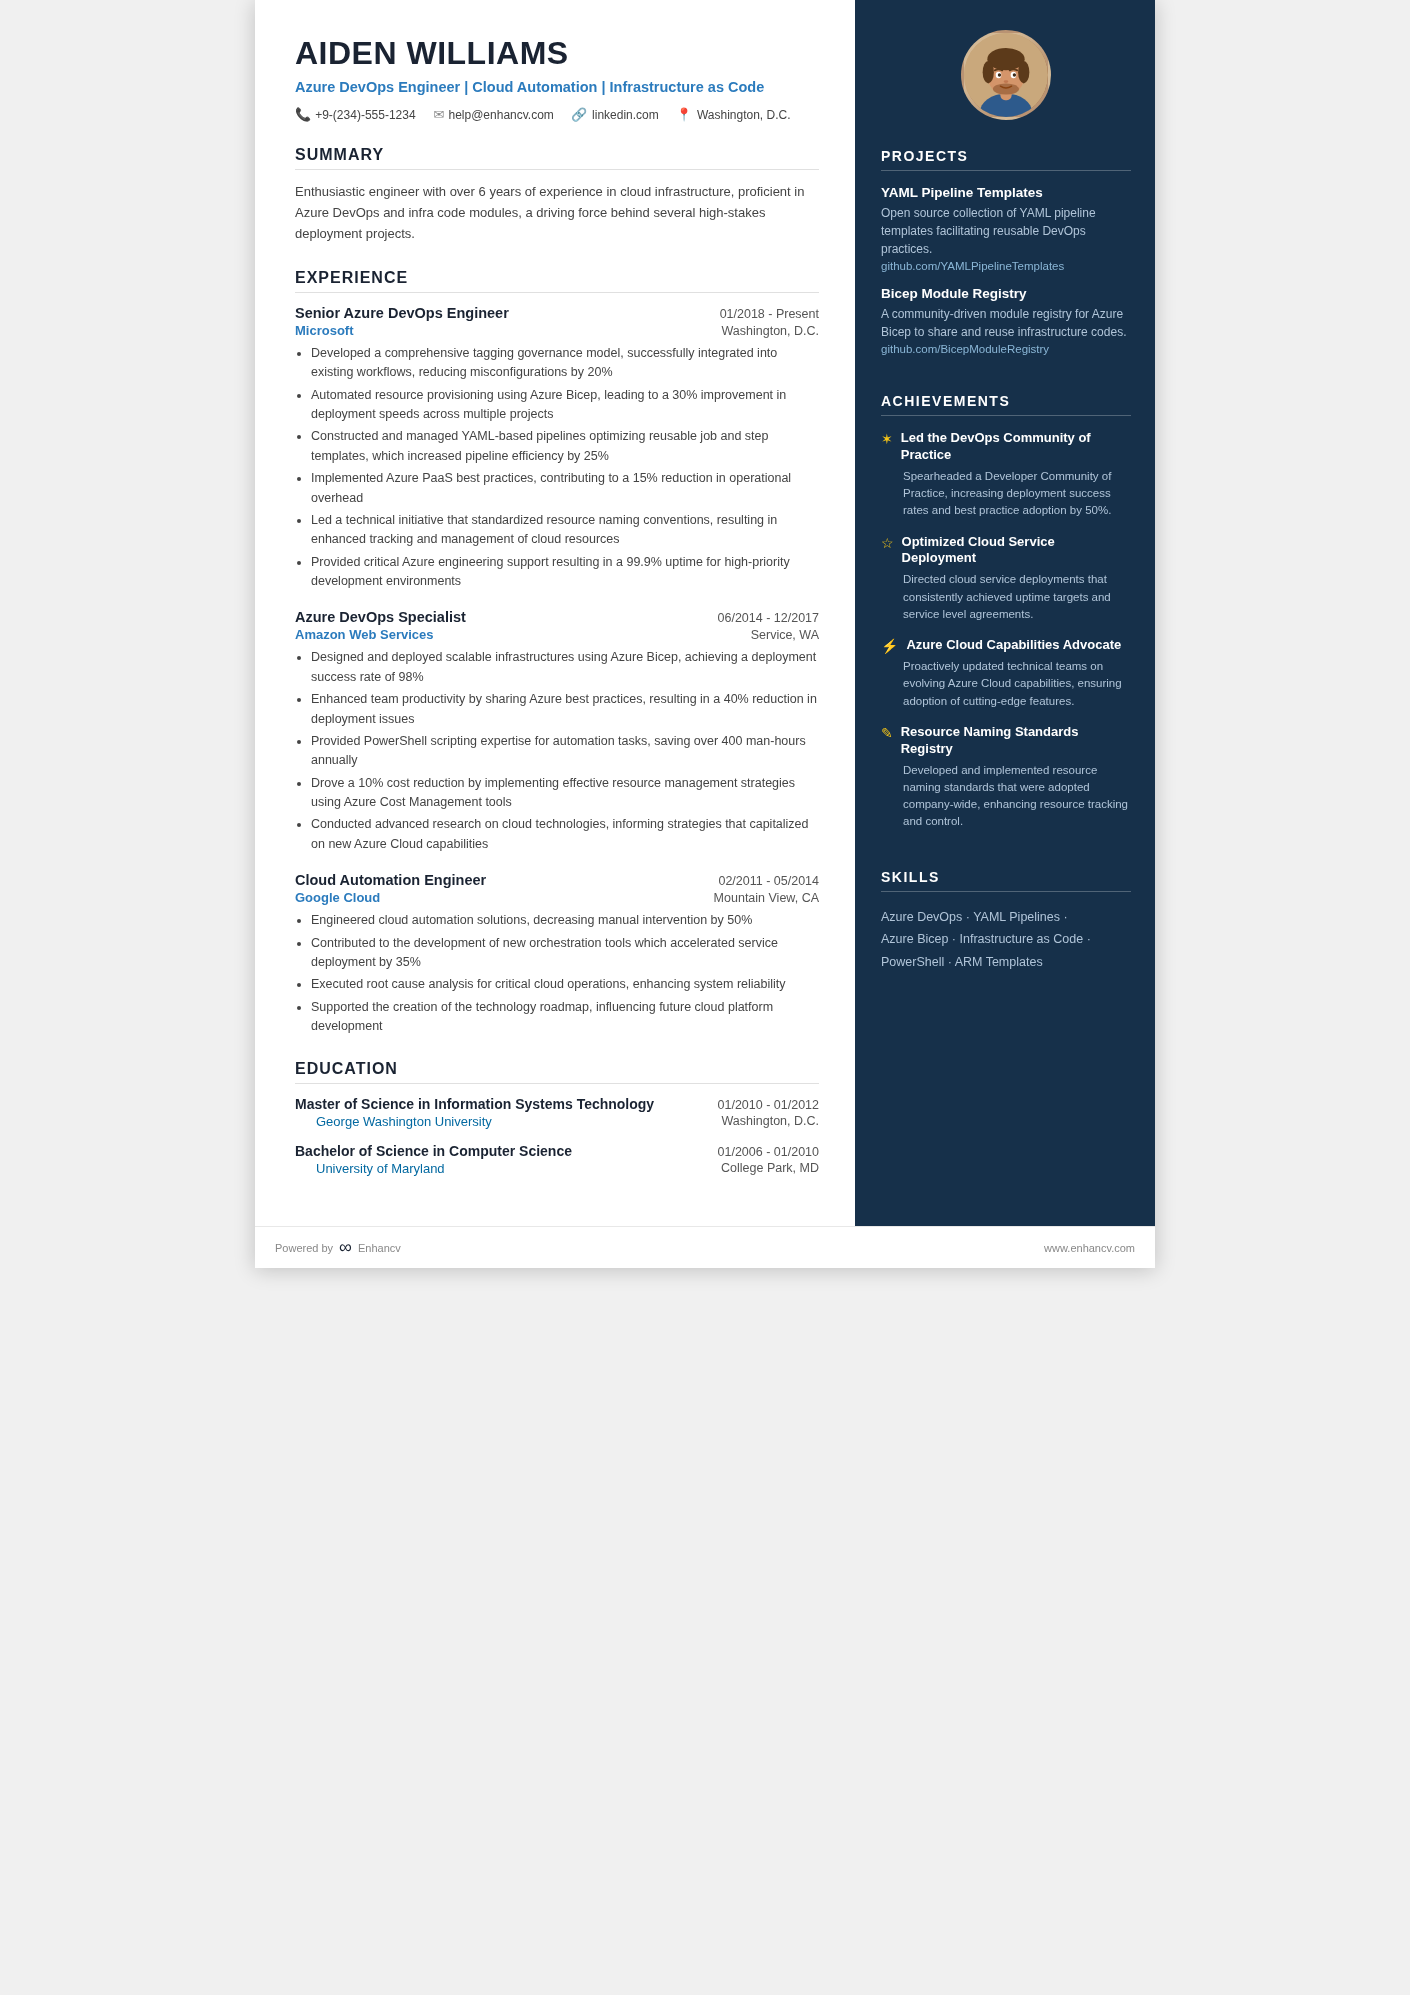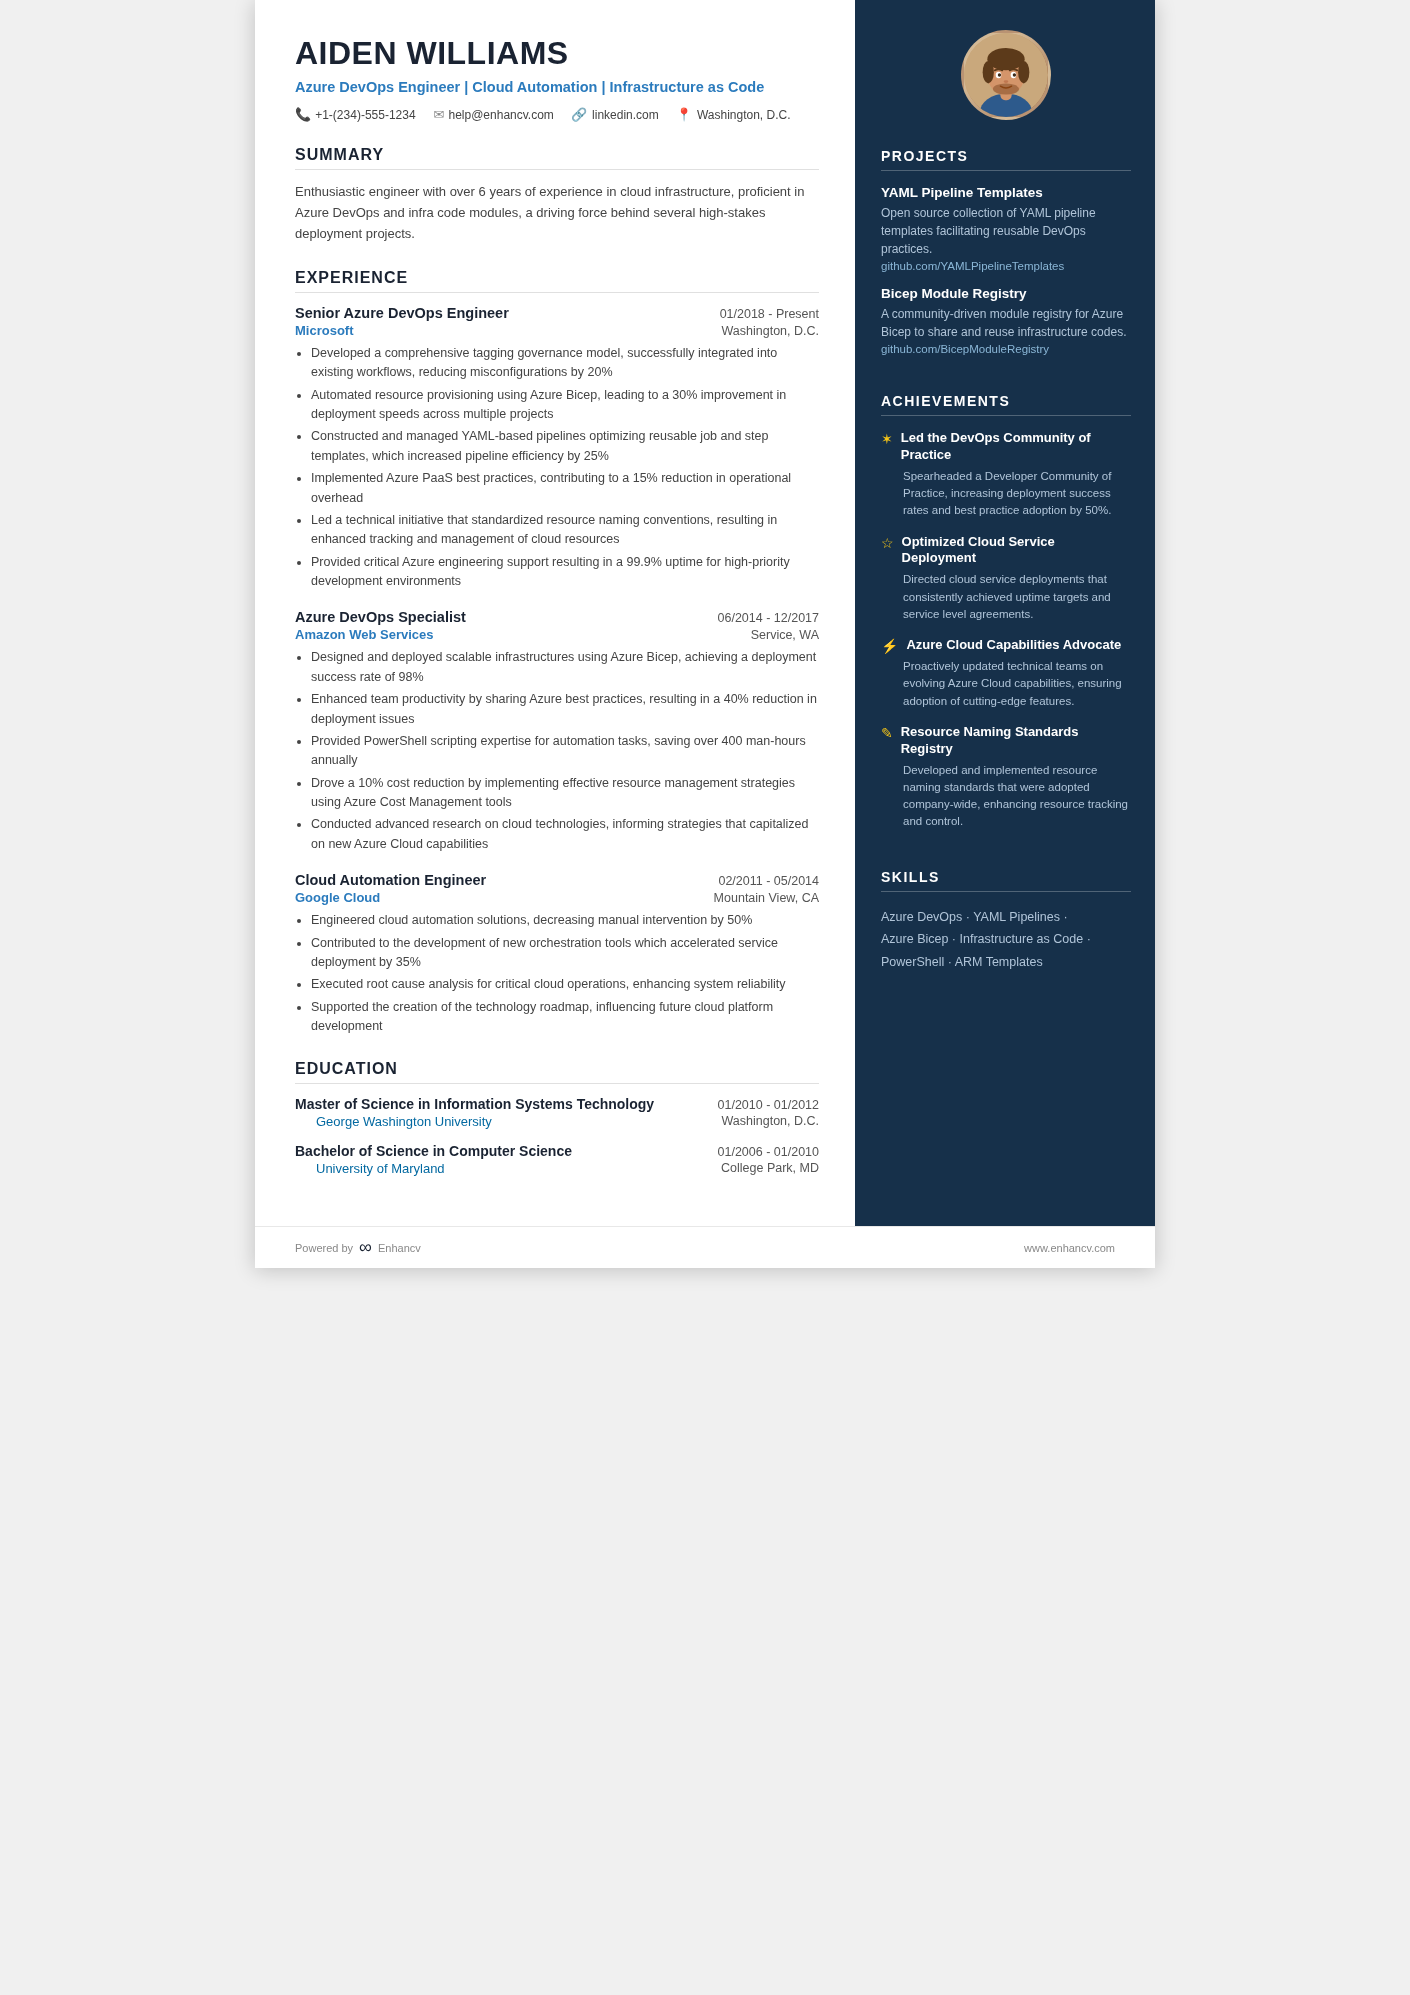--- a/index.html
+++ b/index.html
@@ -159,21 +159,21 @@
       margin-left: 21px;
     }
     .edu-location {
       font-size: 12.5px;
       color: #555;
     }
     
     .resume-footer {
       background: #fff;
       border-top: 1px solid #e8e8e8;
-      padding: 10px 40px;
+      padding: 10px 20px;
       display: flex;
       justify-content: space-between;
       align-items: center;
       font-size: 11px;
       color: #888;
     }
     .footer-logo {
       display: flex;
       align-items: center;
       gap: 6px;
@@ -283,21 +283,21 @@
   <div class="resume-body">
 
     <div class="left-col">
 
       <div class="name-section">
         <h1>AIDEN WILLIAMS</h1>
         <div class="subtitle">Azure DevOps Engineer | Cloud Automation | Infrastructure as Code</div>
         <div class="contact-row">
           <div class="contact-item">
             <span class="contact-icon">📞</span>
-            <span>+1-(234)-555-1234</span>
+            <span>+9-(234)-555-1234</span>
           </div>
           <div class="contact-item">
             <span class="contact-icon">✉</span>
             <span>help@enhancv.com</span>
           </div>
           <div class="contact-item">
             <span class="contact-icon">🔗</span>
             <span>linkedin.com</span>
           </div>
           <div class="contact-item">

